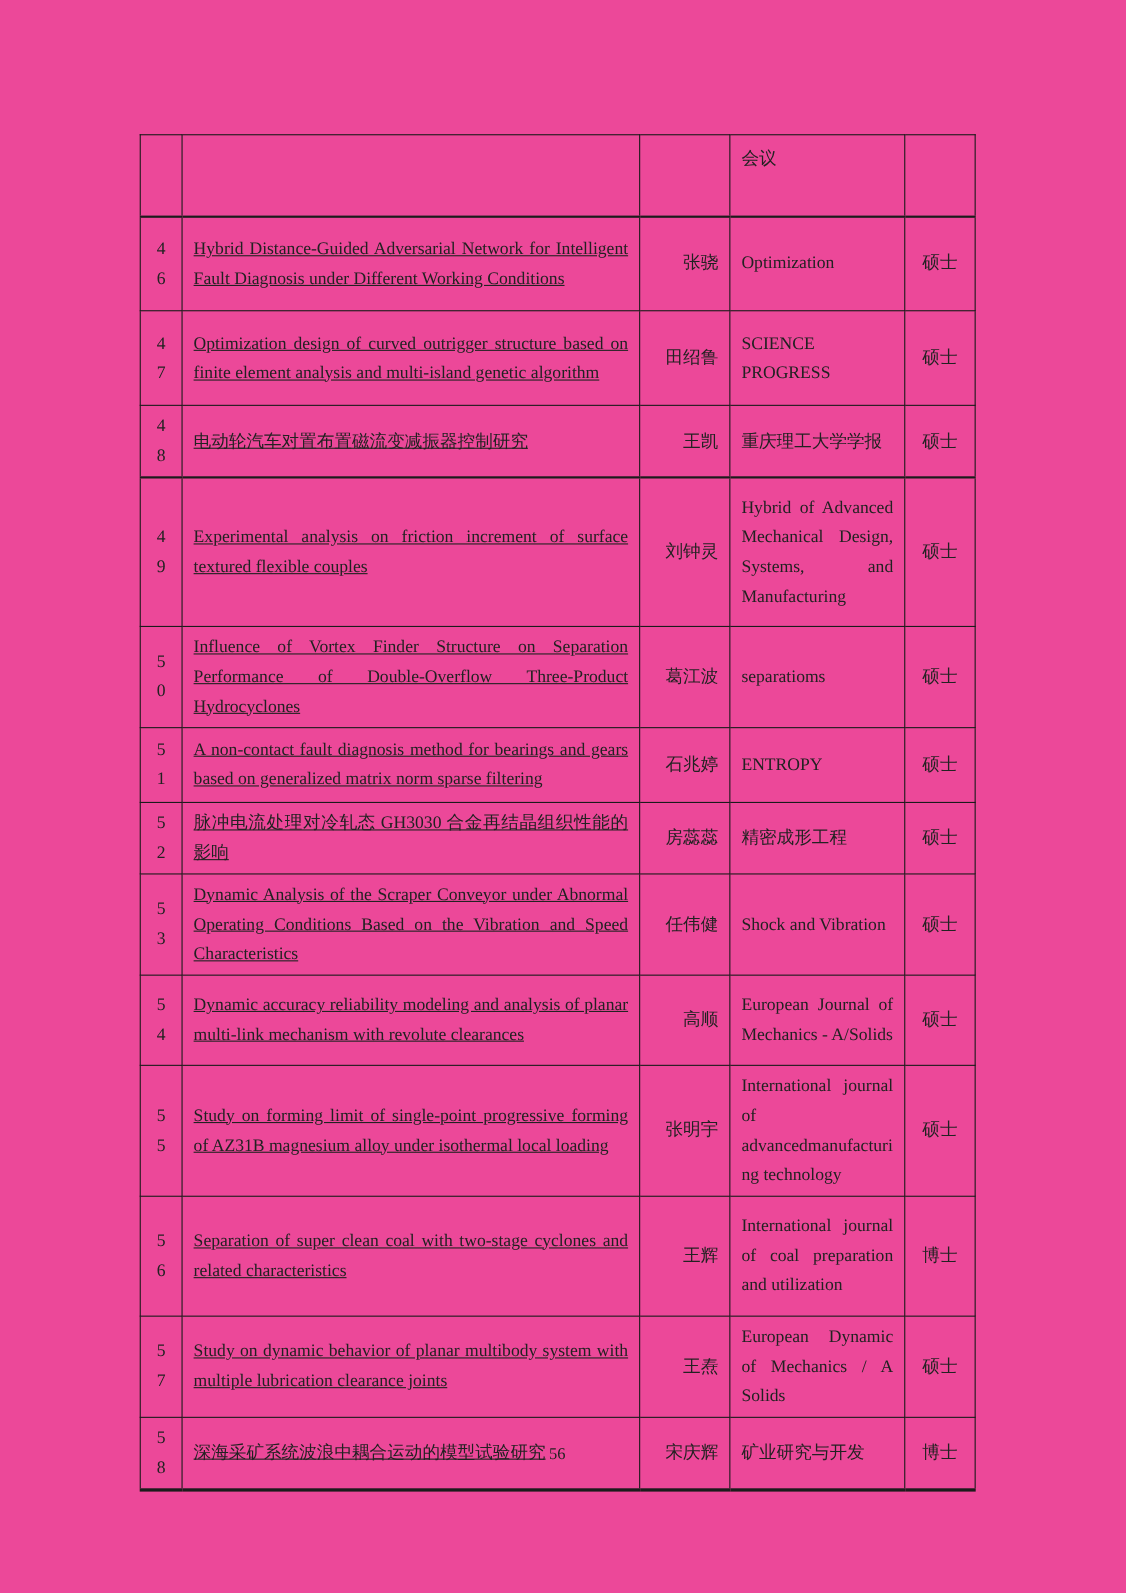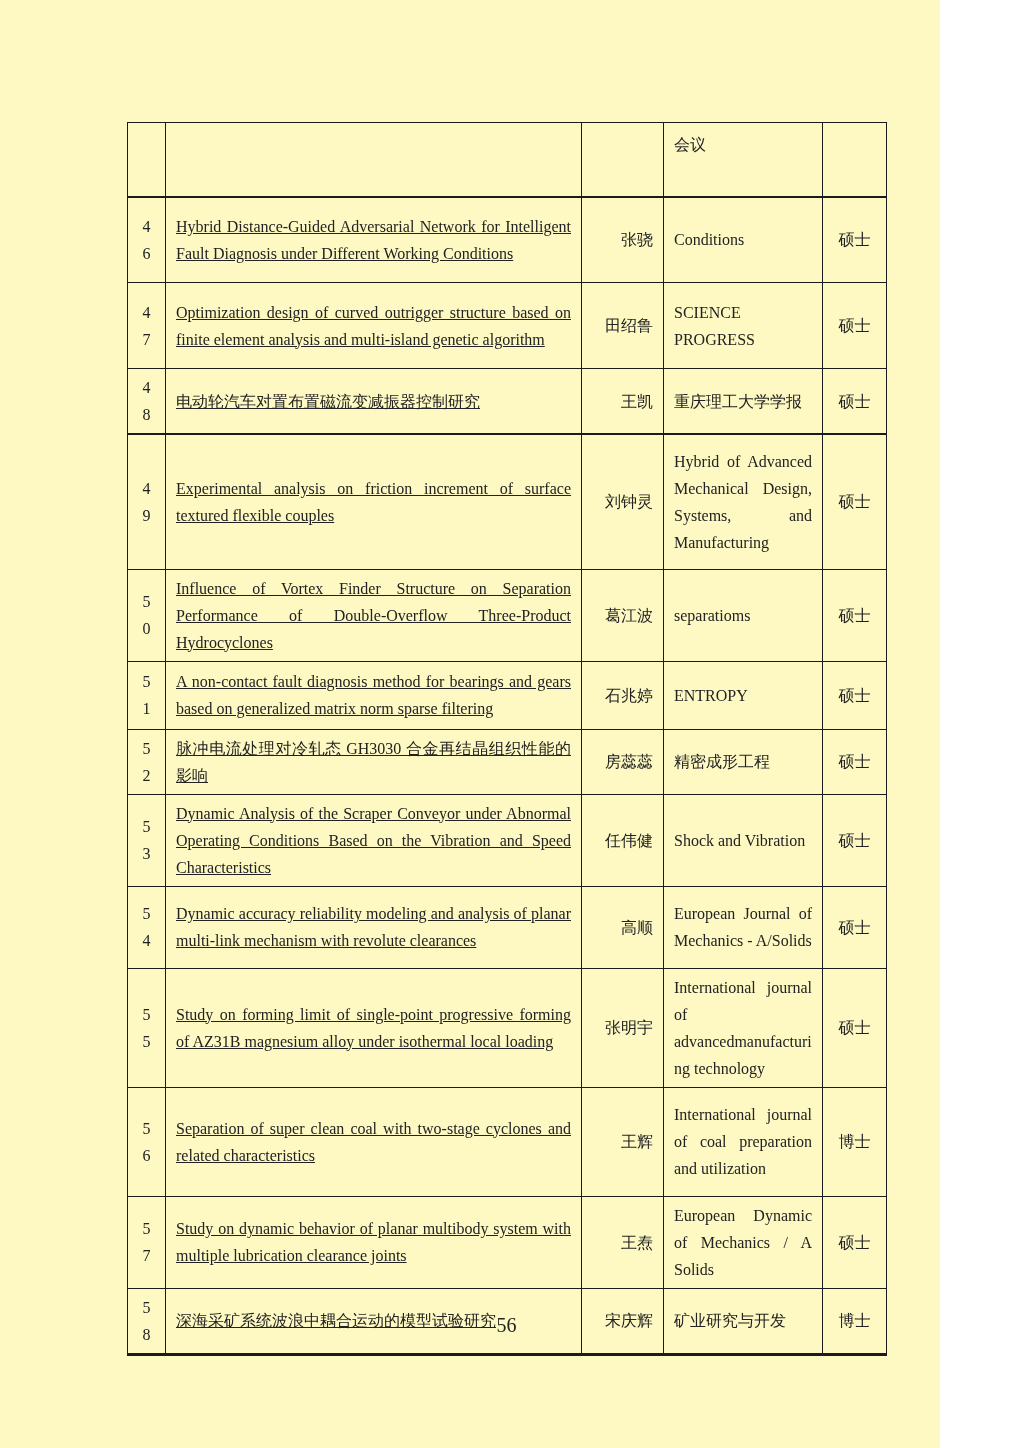--- a/index.html
+++ b/index.html
@@ -5,23 +5,23 @@
   html, body {
     margin: 0;
     padding: 0;
     width: 1024px;
     height: 1448px;
     background: #ffffff;
     overflow: hidden;
   }
   .page {
     position: relative;
-    width: 940px;
+    width: 1024px;
     height: 1448px;
-    background: #fef9c3;
+    background: #ec4899;
     color: #222222;
     font-family: "Liberation Serif", "DejaVu Serif", serif;
   }
   table.pub-table {
     position: absolute;
     left: 127px;
     top: 122px;
     width: 759px;
     border-collapse: collapse;
     table-layout: fixed;
@@ -69,21 +69,21 @@
   }
   table.pub-table tr:last-child td {
     border-bottom-width: 3px;
   }
   .page-number {
     position: absolute;
     left: 127px;
     top: 1314px;
     width: 759px;
     text-align: center;
-    font-size: 20px;
+    font-size: 15px;
     color: #222222;
   }
 </style>
 </head>
 <body>
 
 <div class="page">
   <table class="pub-table">
     <colgroup>
       <col style="width:38px">
@@ -98,21 +98,21 @@
           <td class="c-title"><span></span></td>
           <td class="c-author"><span></span></td>
           <td class="c-journal"><span>会议</span></td>
           <td class="c-degree"><span></span></td>
         </tr>
         <tr class="thick-top" style="height: 86px;">
           <td class="c-no"><span>4
 6</span></td>
           <td class="c-title"><span>Hybrid Distance-Guided Adversarial Network for Intelligent Fault Diagnosis under Different Working Conditions</span></td>
           <td class="c-author"><span>张骁</span></td>
-          <td class="c-journal"><span>Conditions</span></td>
+          <td class="c-journal"><span>Optimization</span></td>
           <td class="c-degree"><span>硕士</span></td>
         </tr>
         <tr style="height: 86px;">
           <td class="c-no"><span>4
 7</span></td>
           <td class="c-title"><span>Optimization design of curved outrigger structure based on finite element analysis and multi-island genetic algorithm</span></td>
           <td class="c-author"><span>田绍鲁</span></td>
           <td class="c-journal"><span>SCIENCE PROGRESS</span></td>
           <td class="c-degree"><span>硕士</span></td>
         </tr>

